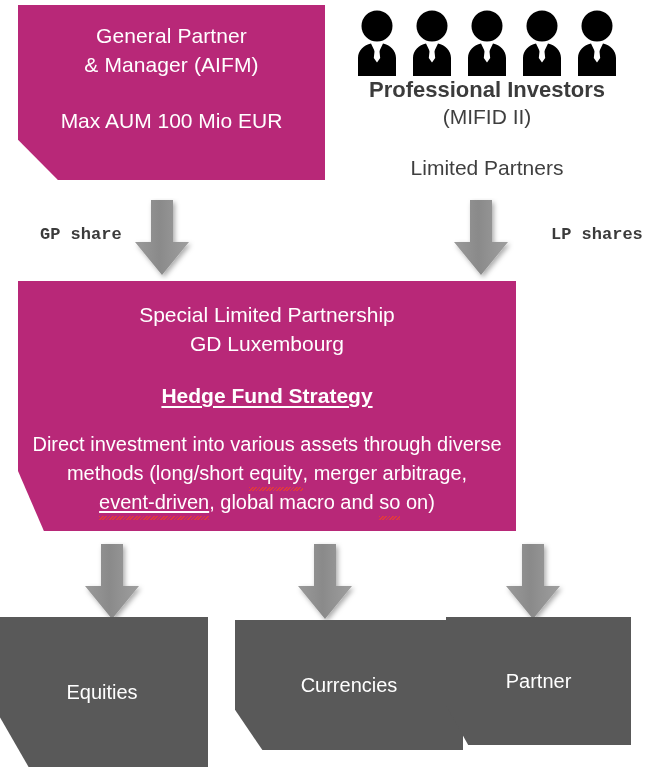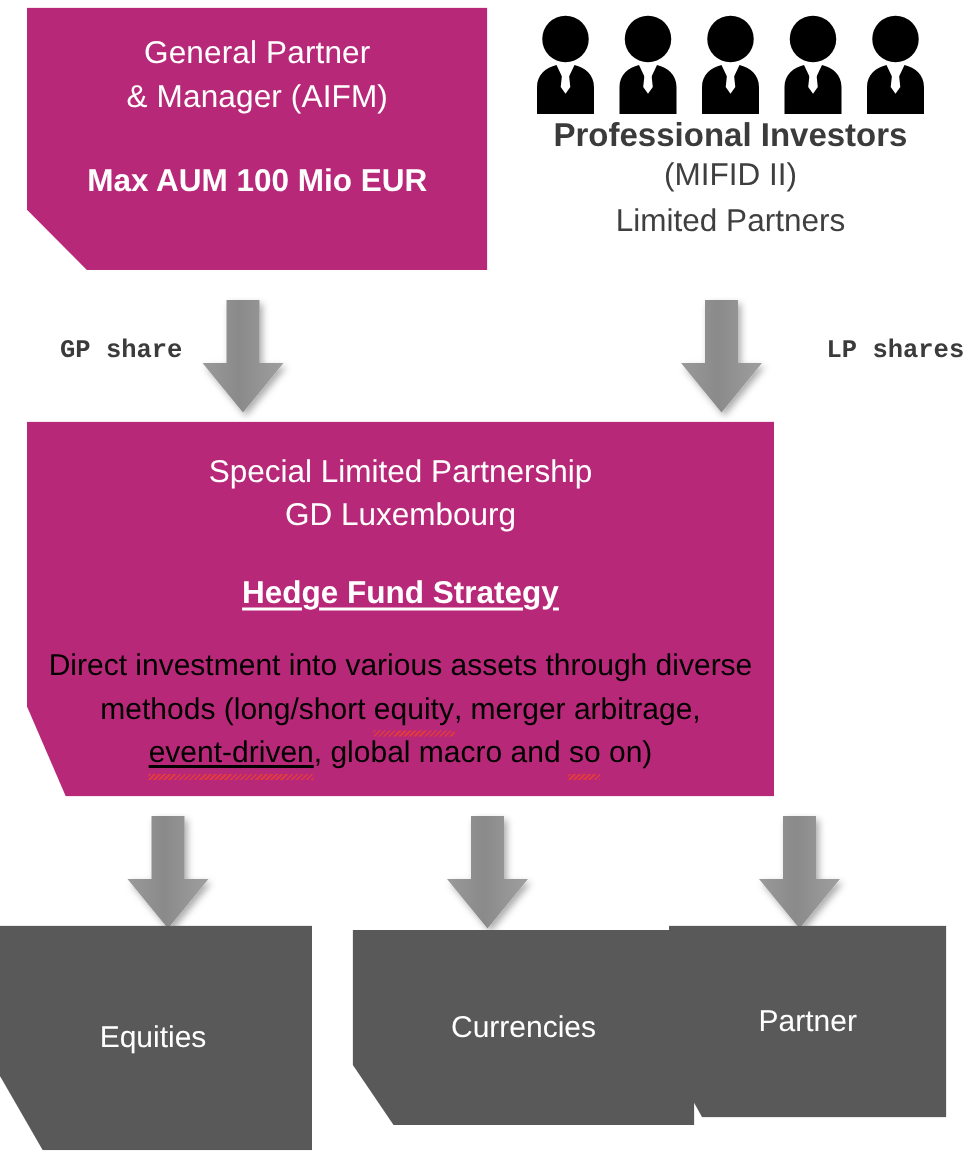--- a/index.html
+++ b/index.html
@@ -45,21 +45,20 @@
     line-height: 29px;
     text-align: center;
     letter-spacing: 0.1px;
   }
   .gp-aum {
     color: #ffffff;
     font-size: 21px;
     line-height: 29px;
     text-align: center;
     margin-top: 27px;
-    font-weight: bold;
   }
 
   
   .investors {
     left: 332px;
     top: 2px;
     width: 310px;
     height: 180px;
     display: flex;
     flex-direction: column;
@@ -85,21 +84,21 @@
     color: #3f3f3f;
     font-size: 21px;
     line-height: 27px;
     text-align: center;
   }
   .inv-lp {
     color: #3f3f3f;
     font-size: 21px;
     line-height: 27px;
     text-align: center;
-    margin-top: 4px;
+    margin-top: 24px;
   }
 
   
   .arrow { display:block; }
 
   .arrow-gp   { left: 133px; top: 198px; width: 62px; height: 82px; }
   .arrow-lp   { left: 452px; top: 198px; width: 62px; height: 82px; }
   .arrow-b1   { left:  83px; top: 542px; width: 62px; height: 82px; }
   .arrow-b2   { left: 296px; top: 542px; width: 62px; height: 82px; }
   .arrow-b3   { left: 504px; top: 542px; width: 62px; height: 82px; }
@@ -136,21 +135,21 @@
   .slp-strategy {
     color: #ffffff;
     font-size: 21px;
     font-weight: bold;
     text-decoration: underline;
     text-underline-offset: 3px;
     text-align: center;
     margin-top: 26px;
   }
   .slp-body {
-    color: #000000;
+    color: #ffffff;
     font-size: 20px;
     line-height: 29px;
     text-align: center;
     margin-top: 22px;
     width: 100%;
     padding: 0 14px;
     box-sizing: border-box;
   }
   
   .u-solid { text-decoration: underline; text-underline-offset: 2px; }

